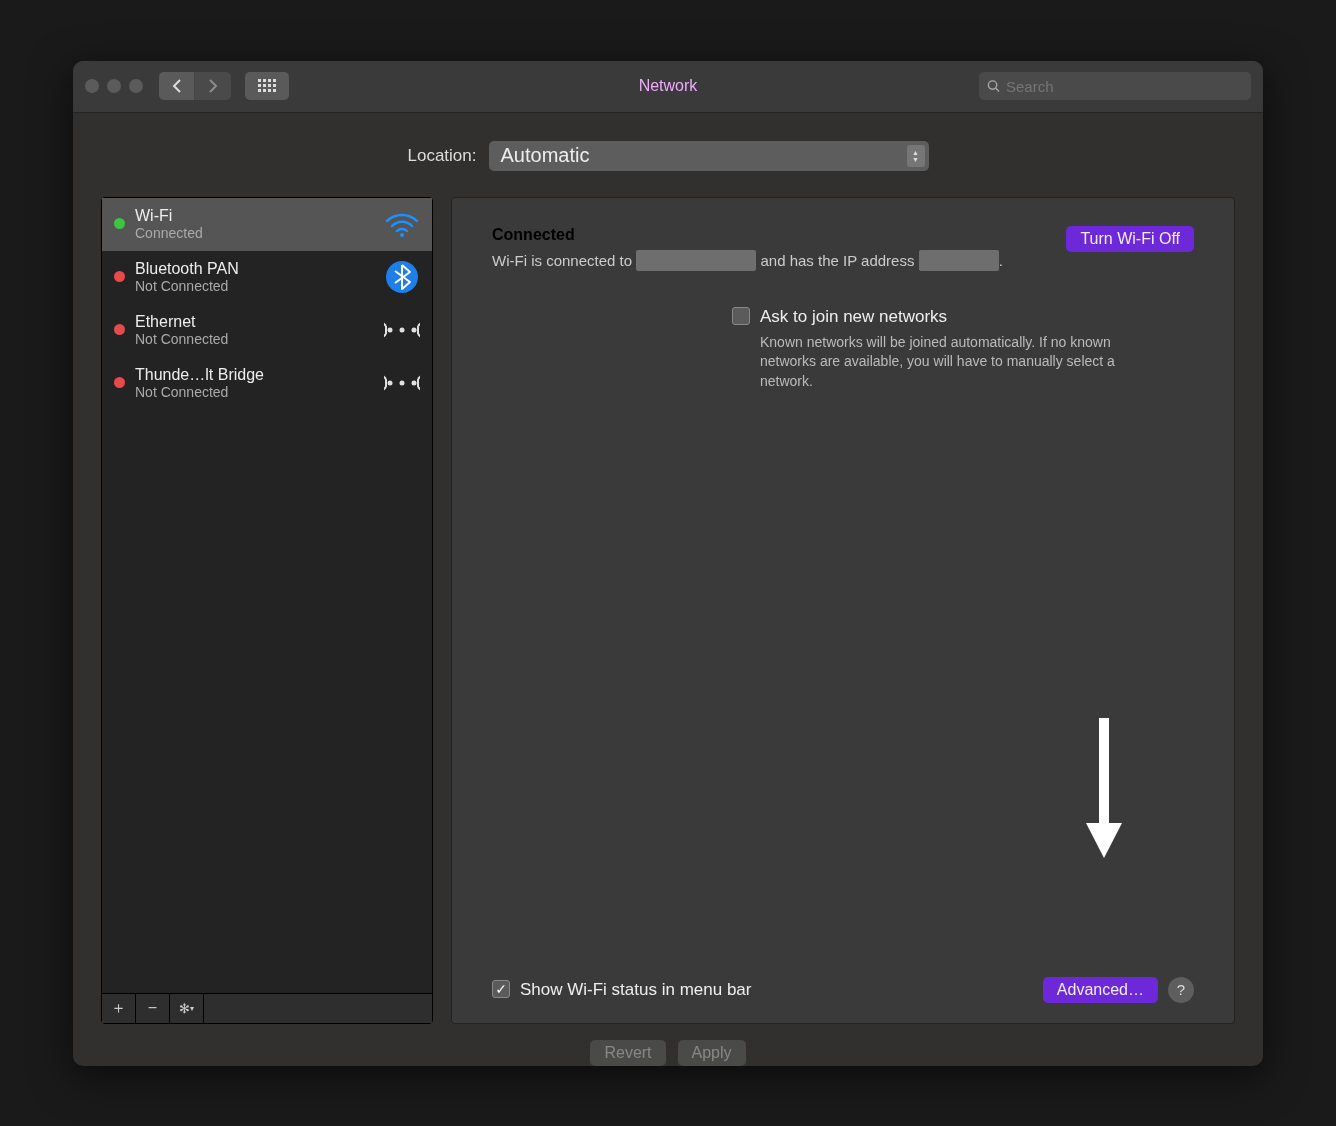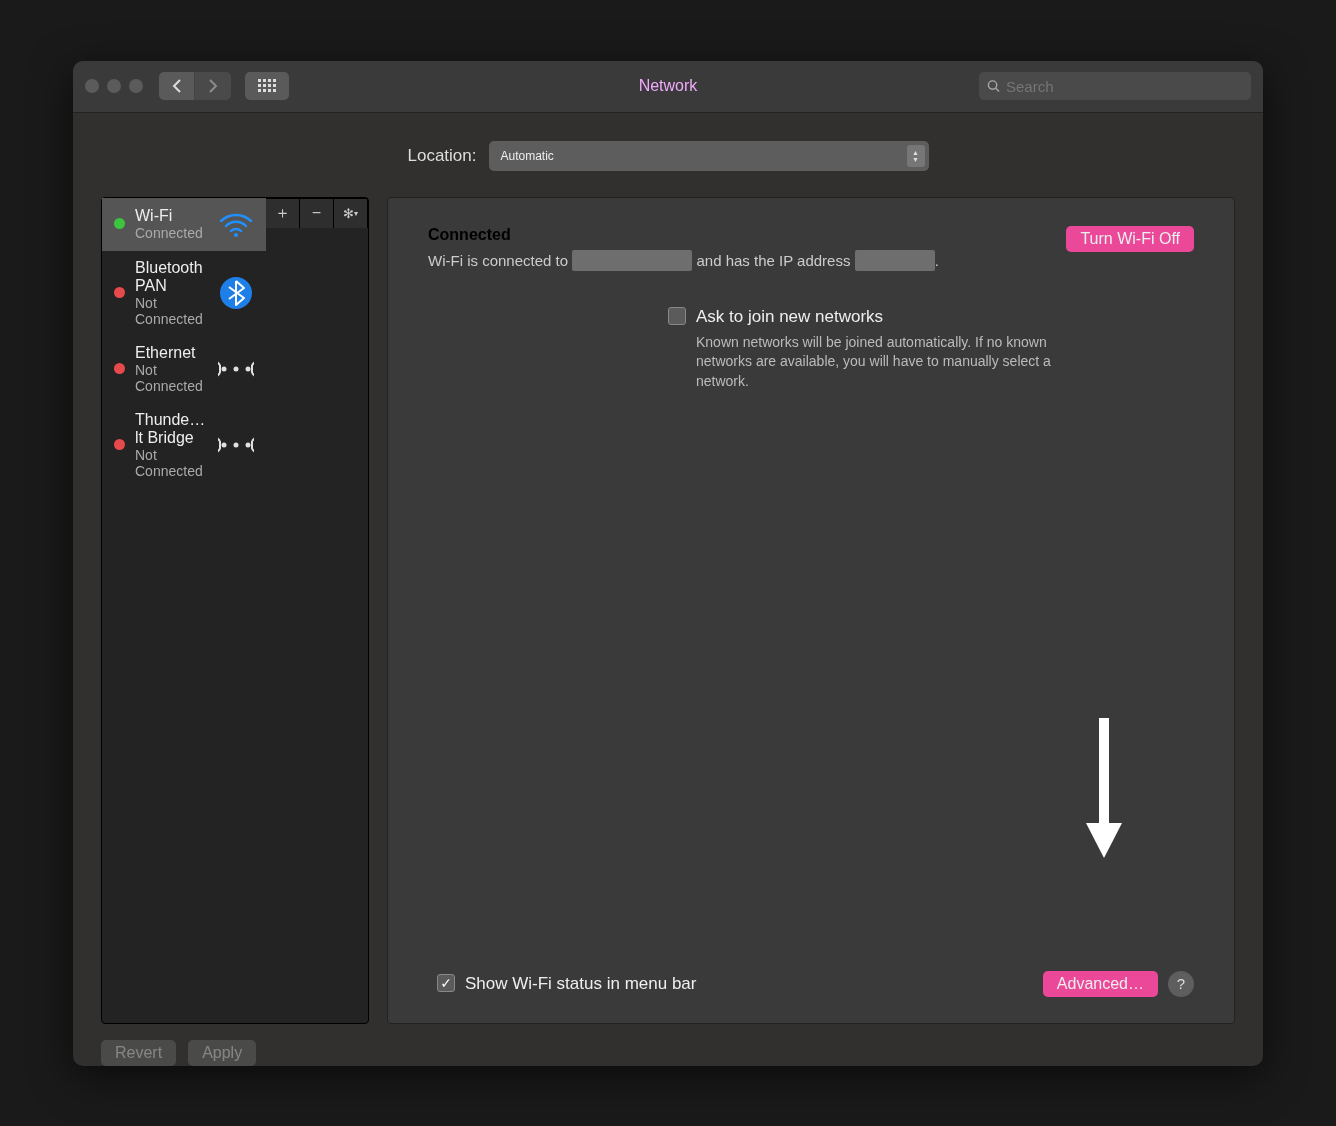--- a/index.html
+++ b/index.html
@@ -97,21 +97,21 @@
   font-size: 17px;
 }
 .select {
   background: #5d5d5d;
   border-radius: 5px;
   height: 30px;
   display: flex;
   align-items: center;
   padding: 0 28px 0 12px;
   color: #eee;
-  font-size: 12px;
+  font-size: 20px;
   position: relative;
   min-width: 440px;
 }
 .select .stepper {
   position: absolute;
   right: 4px;
   top: 4px;
   bottom: 4px;
   width: 18px;
   background: #767676;
@@ -122,26 +122,26 @@
   justify-content: center;
 }
 .select .stepper::before { content:"▲"; font-size:7px; color:#ddd; line-height:1;}
 .select .stepper::after { content:"▼"; font-size:7px; color:#ddd; line-height:1;}
 .main-panes {
   flex: 1;
   display: flex;
   gap: 18px;
 }
 .sidebar {
-  width: 268px;
+  width: 332px;
   background: #232323;
   border: 1px solid #000;
   border-radius: 4px;
   display: flex;
-  flex-direction: row;
+  flex-direction: column;
 }
 .sidebar-list { flex: 1; overflow: auto; }
 .sb-item {
   display: flex;
   align-items: center;
   padding: 8px 12px;
   gap: 10px;
   border-bottom: 1px solid transparent;
 }
 .sb-item.selected { background: #555; }
@@ -190,21 +190,21 @@
 .status-val { font-weight: 600; }
 .btn {
   background: #6a6a6a;
   color: #eee;
   border-radius: 5px;
   padding: 4px 14px;
   font-size: 16px;
   border: none;
   cursor: pointer;
 }
-.btn.light { background: #ec4899; }
+.btn.light { background: #6d28d9; }
 .btn.disabled { opacity: 0.45; }
 .status-row .val-wrap { flex:1; display:flex; align-items:flex-start; gap:20px;}
 .desc { color: #ccc; font-size: 15px; line-height: 1.4; margin-top: 6px;}
 .redact { display:inline-block; background:#6e6e6e; border-radius:2px; color:transparent; }
 .network-select {
   background: #5d5d5d;
   height: 30px;
   border-radius: 5px;
   flex: 1;
   max-width: 420px;
@@ -250,21 +250,21 @@
   font-size: 15px;
 }
 .big-arrow {
   position: absolute;
   right: 110px;
   top: 520px;
   color: #fff;
 }
 .footer-btns {
   display: flex;
-  justify-content: flex-start;
+  justify-content: center;
   gap: 12px;
   padding: 16px 0 0 0;
 }
 </style>
 </head>
 <body>
 
 <div class="window">
   <div class="titlebar">
     <div class="traffic-lights">
@@ -426,21 +426,21 @@
             </div>
           </div>
         </div>
 
         <svg class="big-arrow" width="40" height="140" viewBox="0 0 40 140">
           <line x1="20" y1="0" x2="20" y2="110" stroke="#fff" stroke-width="10"></line>
           <polygon points="20,140 2,105 38,105" fill="#fff"></polygon>
         </svg>
 
         <div class="bottom-bar">
-          <div class="check-row" style="margin:9px;">
+          <div class="check-row" style="margin:0;">
             <div class="checkbox checked"></div>
             <span class="check-label">Show Wi-Fi status in menu bar</span>
           </div>
           <div style="flex:1"></div>
           <button class="btn light">Advanced…</button>
           <div class="help-btn">?</div>
         </div>
       </div>
     </div>
 

